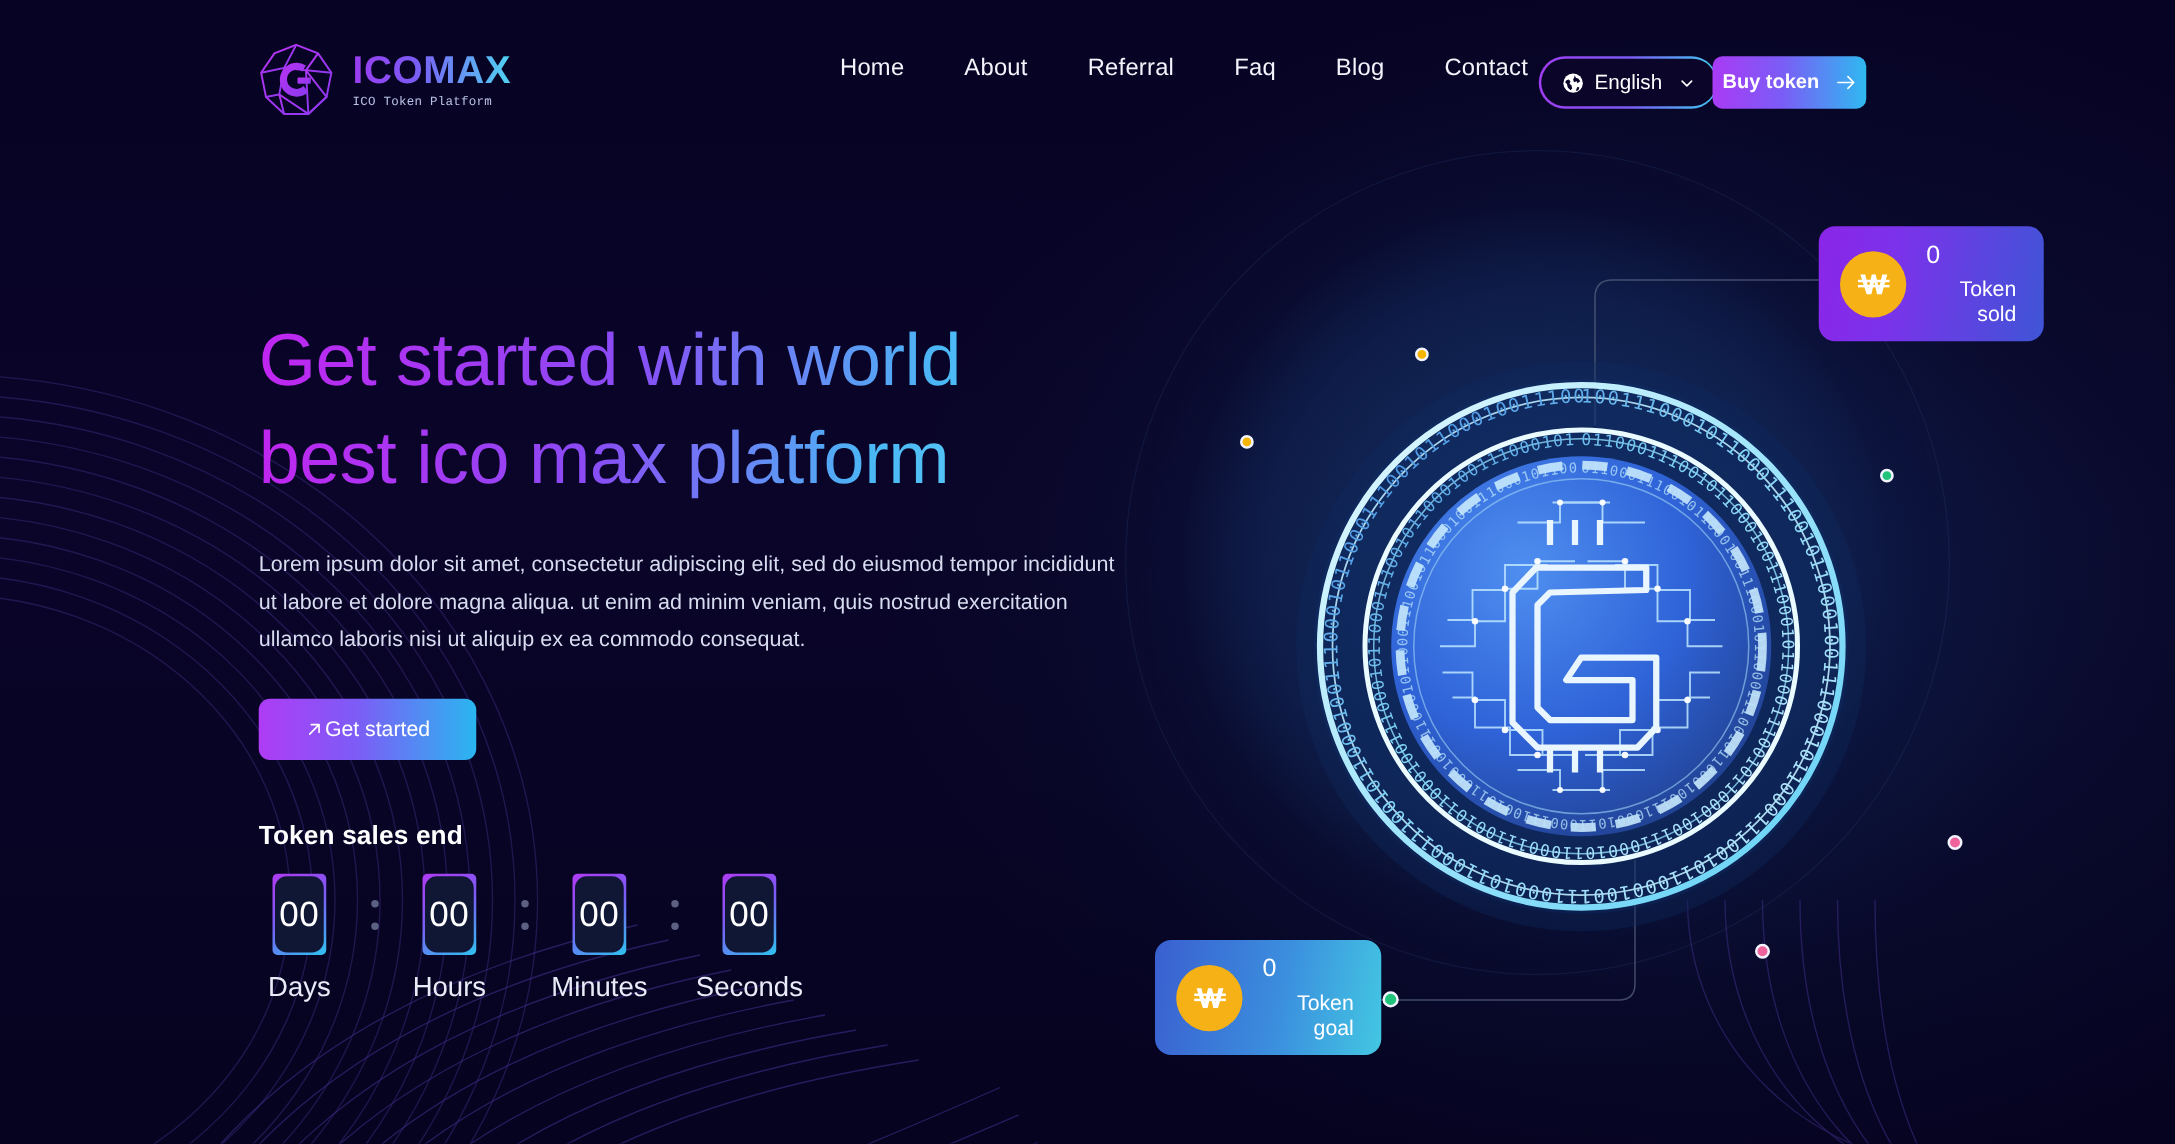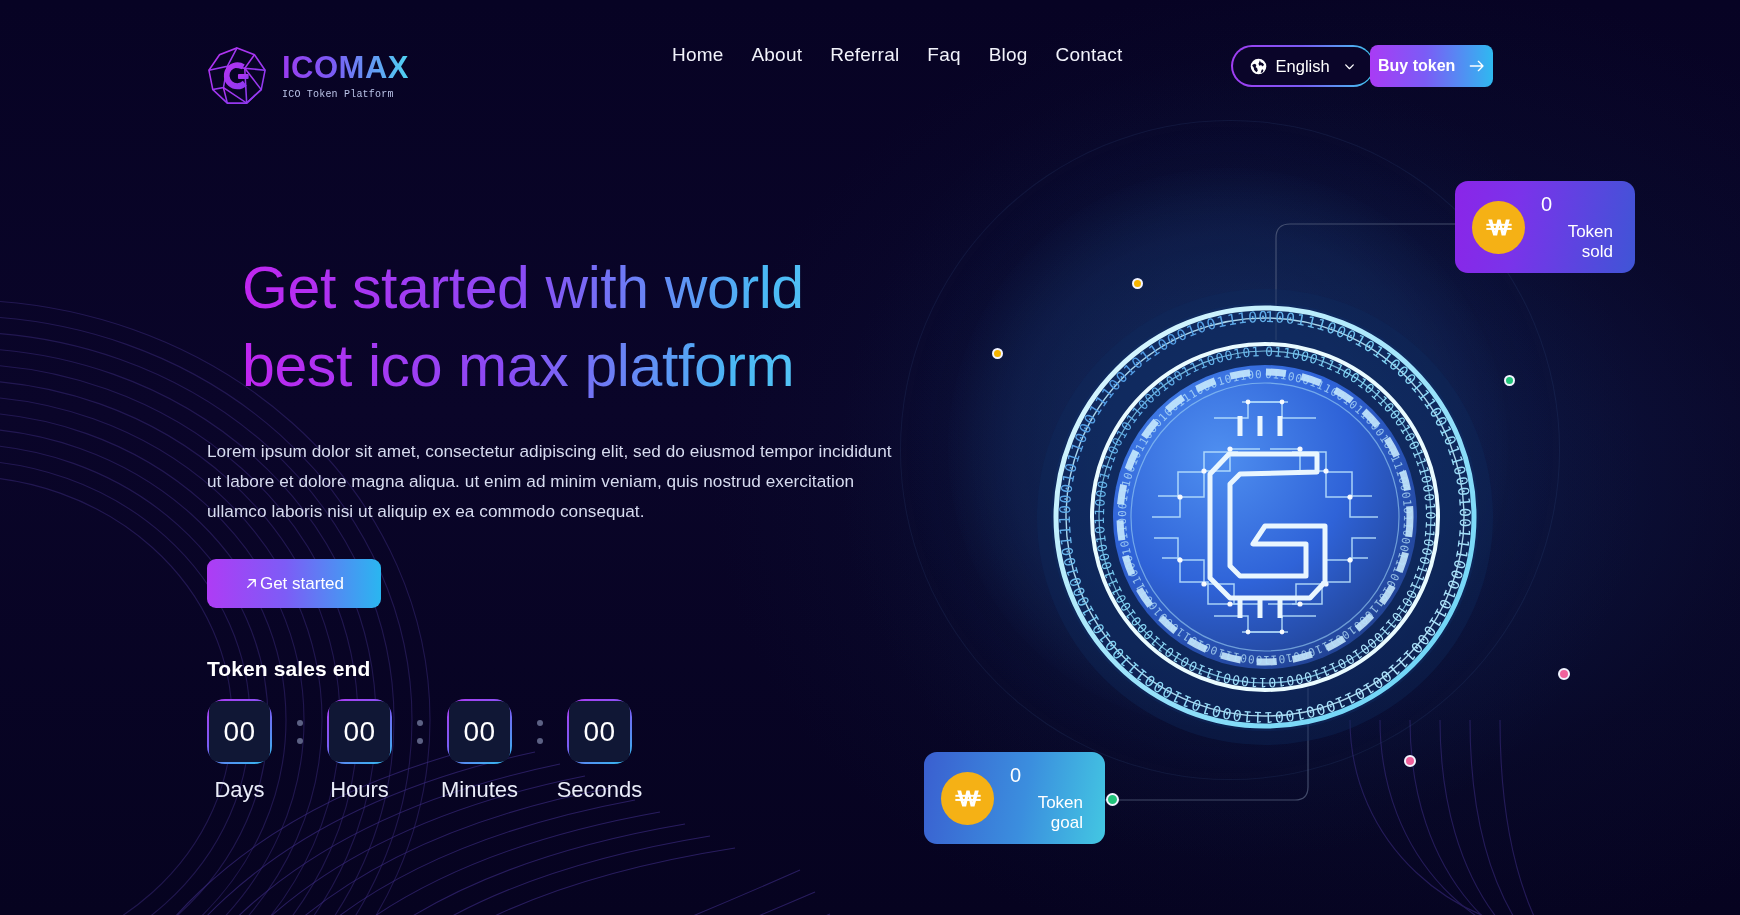--- a/index.html
+++ b/index.html
@@ -43,36 +43,36 @@
     background: radial-gradient(circle at 50% 50%, rgba(18,44,96,0.16) 40%, rgba(8,20,52,0.0) 71%);
   }
 
   
   .header {
     position: absolute; left: 0; top: 0; width: 1740px; height: 112px;
     display: flex; align-items: center;
   }
   .brand {
     position: absolute; left: 206px; top: 33px;
-    display: flex; align-items: center; gap: 14px; margin-top: 12px;
+    display: flex; align-items: center; gap: 14px;
   }
   .brand-mark { width: 62px; height: 62px; }
   .brand-text { display: flex; flex-direction: column; line-height: 1; }
   .brand-name {
     font-size: 31px; font-weight: 700; letter-spacing: .5px;
     background: linear-gradient(90deg, #9b3cf0 0%, #7a5cf5 40%, #4fd4f2 100%);
     -webkit-background-clip: text; background-clip: text; color: transparent;
   }
   .brand-sub {
     font-size: 10px; color: #b9c2e6; margin-top: 7px; letter-spacing: .2px; font-family: Liberation Mono, monospace;
   }
 
   .nav {
     position: absolute; left: 672px; top: 44px;
-    display: flex; align-items: center; gap: 28px;
+    display: flex; align-items: center; gap: 48px;
   }
   .nav a {
     color: #f2f3fb; font-size: 19px; text-decoration: none; letter-spacing: .2px;
     white-space: nowrap;
   }
 
   .lang {
     position: absolute; left: 1231px; top: 45px;
     height: 42px; padding: 1.6px; border-radius: 999px;
     background: linear-gradient(90deg, #a03df2 0%, #7a5bf4 50%, #3fc9f0 100%);
@@ -95,21 +95,20 @@
     display: flex; align-items: center; gap: 14px;
     font-family: "Liberation Sans", sans-serif;
   }
   .arrow-r { width: 16px; height: 14px; display: block; }
 
   
   .hero-left { position: absolute; left: 207px; top: 250px; width: 700px; }
   .headline {
     font-size: 59px; font-weight: 400; line-height: 1.32;
     letter-spacing: -0.4px;
-    margin-left: 35px;
   }
   .headline .l1, .headline .l2 {
     display: block;
     background: linear-gradient(90deg, #c026f0 0%, #8a4bf5 42%, #4ab8f5 78%, #5ed2f7 100%);
     -webkit-background-clip: text; background-clip: text; color: transparent;
   }
   .headline .l2 { width: 630px; }
 
   .lede {
     margin-top: 30px; width: 685px;
@@ -127,21 +126,21 @@
   .arrow-ne { width: 15px; height: 15px; display: block; }
 
   .sales-title {
     margin-top: 49px; font-size: 21px; font-weight: 700; color: #ffffff;
     letter-spacing: .1px;
   }
 
   .countdown { margin-top: 18px; display: flex; align-items: flex-start; }
   .cd-unit { display: flex; flex-direction: column; align-items: center; width: 65px; }
   .cd-box {
-    width: 65px; height: 65px; border-radius: 18px; padding: 1.6px;
+    width: 43px; height: 65px; border-radius: 4px; padding: 1.6px;
     background: linear-gradient(150deg, #b03bf3 0%, #7b5bf4 45%, #2fc2ef 100%);
   }
   .cd-box-in {
     width: 100%; height: 100%; border-radius: 9.5px; background: #101735;
     display: flex; align-items: center; justify-content: center;
     color: #fff; font-size: 28px; font-weight: 400; letter-spacing: .5px;
   }
   .cd-label { margin-top: 13px; font-size: 22px; color: #e9ecf8; }
   .cd-sep {
     width: 55px; display: flex; flex-direction: column; align-items: center;

